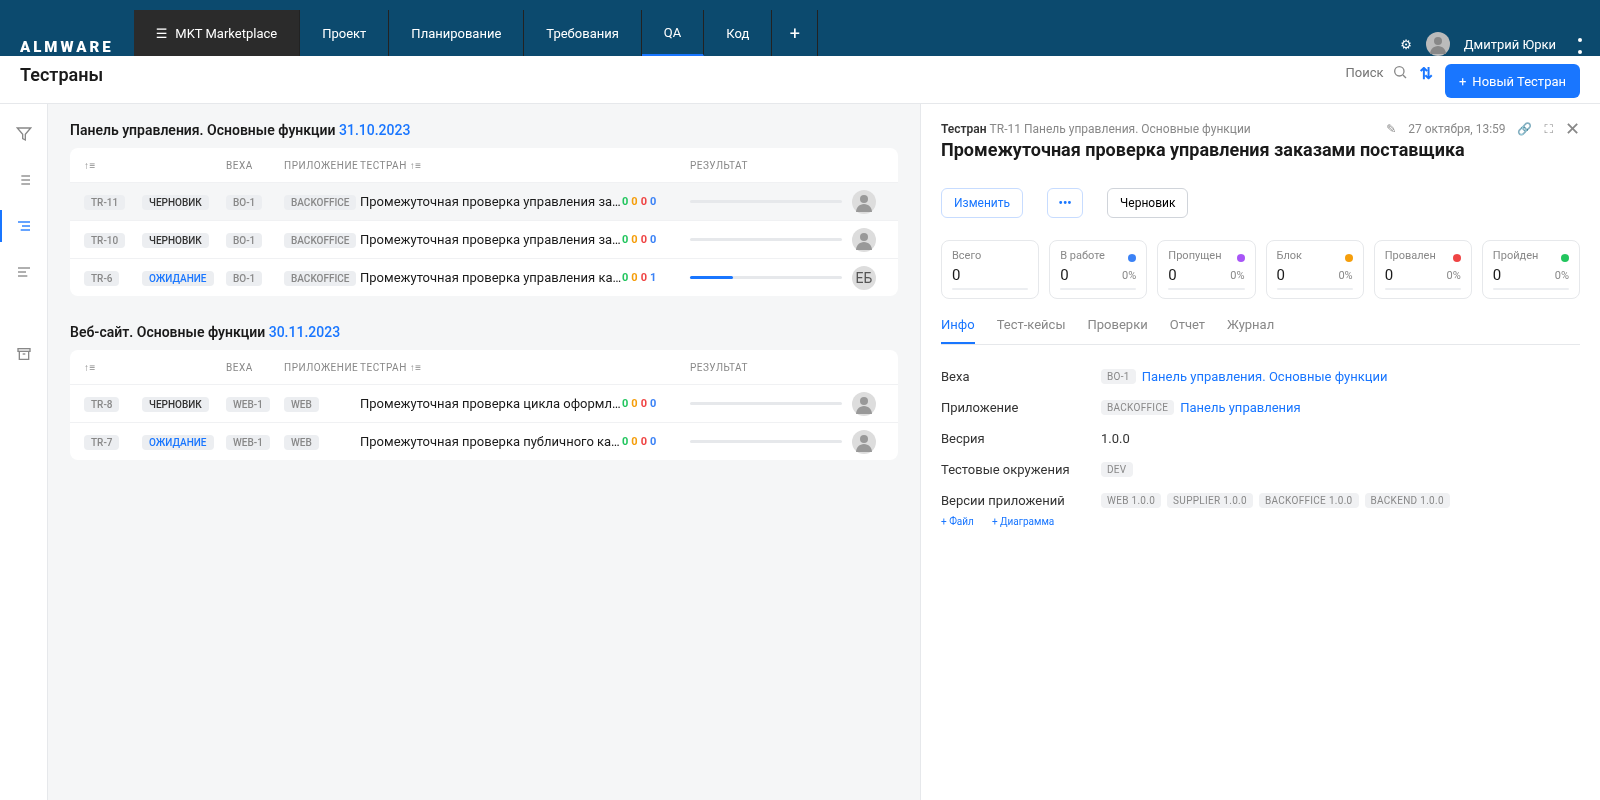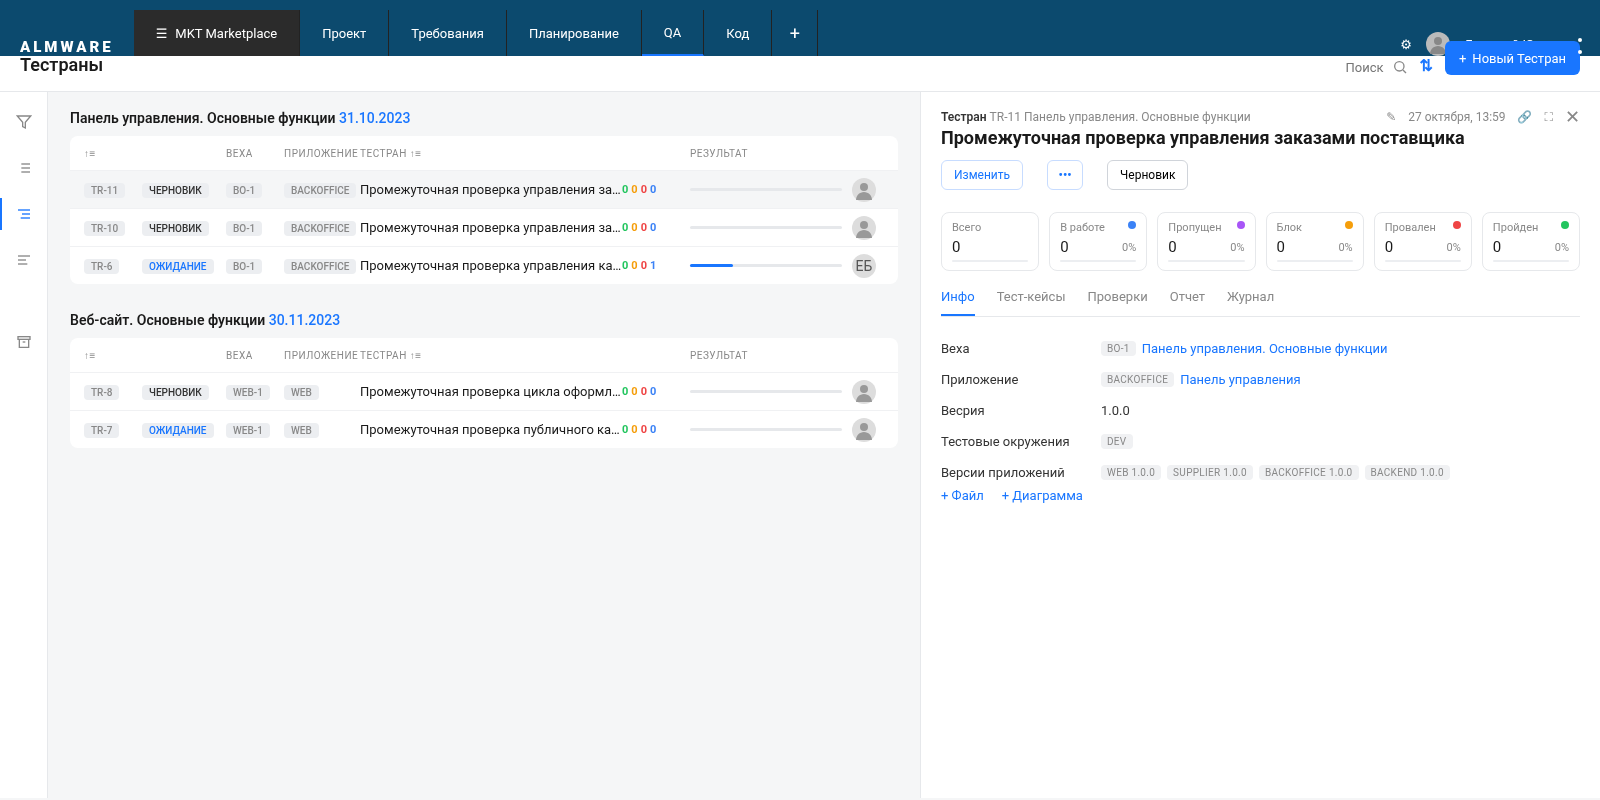--- a/index.html
+++ b/index.html
@@ -8,21 +8,21 @@
 .logo{font-weight:900;letter-spacing:3px;padding:0 20px;font-size:15px}
 .nav-item{height:46px;padding:0 22px;display:flex;align-items:center;gap:8px;cursor:pointer;border-right:1px solid #222;color:#fff;font-size:13px}
 .nav-item.project{background:#2b2b2b}
 .nav-item.active{border-bottom:2px solid #1976ff}
 .nav-plus{width:46px;justify-content:center;padding:0;font-size:18px}
 .topbar-right{margin-left:auto;display:flex;align-items:center;gap:14px;padding:0 14px}
 .avatar{width:24px;height:24px;border-radius:50%;background:#bbb;display:inline-flex;align-items:center;justify-content:center}
 .kebab{width:4px;height:4px;border-radius:50%;background:#fff;position:relative}
 .kebab::before,.kebab::after{content:'';position:absolute;width:4px;height:4px;border-radius:50%;background:#fff;left:0}
 .kebab::before{top:-6px}.kebab::after{top:6px}
-.subbar{height:36px;background:#fff;display:flex;align-items:flex-end;padding:16px 20px;border-bottom:1px solid #e6e8eb}
+.subbar{height:48px;background:#fff;display:flex;align-items:flex-start;padding:8px 20px;border-bottom:1px solid #e6e8eb}
 .page-title{font-size:18px;font-weight:600}
 .search-wrap{margin-left:auto;display:flex;align-items:center;gap:8px;color:#888}
 .btn-swap{color:#1976ff;margin:0 12px;font-size:16px;font-weight:bold}
 .btn-primary{background:#1976ff;color:#fff;border:none;border-radius:6px;padding:0 14px;height:34px;display:flex;align-items:center;gap:6px;cursor:pointer;font-size:13px}
 .layout{display:flex;height:calc(100% - 94px)}
 .sidebar{width:48px;background:#fff;border-right:1px solid #e6e8eb;display:flex;flex-direction:column;align-items:center;padding-top:18px;gap:22px}
 .sidebar-icon{width:24px;height:24px;display:flex;align-items:center;justify-content:center;color:#888;cursor:pointer;position:relative}
 .sidebar-icon.active{color:#1976ff}
 .sidebar-icon.active::before{content:'';position:absolute;left:-12px;top:-4px;width:2px;height:32px;background:#1976ff}
 .main{flex:1;padding:18px 22px;overflow:auto}
@@ -45,58 +45,58 @@
 .tag.wait{color:#1976ff}
 .tag.gray{color:#888}
 .dot{font-weight:700;font-size:11px}
 .dot.g{color:#22c55e}.dot.o{color:#f59e0b}.dot.r{color:#ef4444}.dot.b{color:#3b82f6}
 .progress{height:3px;background:#e6e8eb;border-radius:2px;position:relative}
 .progress-fill{position:absolute;height:100%;background:#1976ff;border-radius:2px}
 .avatar-sm{width:24px;height:24px;border-radius:50%;background:#ddd;display:flex;align-items:center;justify-content:center;font-size:14px;color:#555}
 .detail{width:680px;background:#fff;border-left:1px solid #e6e8eb;padding:14px 20px;overflow:auto}
 .crumb{color:#888;font-size:12px;margin-bottom:0;display:flex;align-items:center}
 .crumb-actions{margin-left:auto;display:flex;gap:12px;align-items:center;color:#888}
-.detail-title{font-size:18px;font-weight:700;margin-bottom:12px}
+.detail-title{font-size:18px;font-weight:700;margin-bottom:28px}
 .detail-actions{display:flex;gap:24px;margin-bottom:22px}
 .btn-ghost{border:1px solid #d0d4da;background:#fff;border-radius:6px;height:30px;padding:0 12px;cursor:pointer;font-size:12px}
 .btn-ghost.blue{color:#1976ff;border-color:#c7dcff}
 .btn-dots{width:36px;display:flex;align-items:center;justify-content:center;color:#1976ff;font-weight:bold}
 .stats{display:flex;gap:10px;margin-bottom:18px}
 .stat-card{flex:1;border:1px solid #e6e8eb;border-radius:8px;padding:8px 10px}
-.stat-label{font-size:11px;color:#888;display:flex;align-items:flex-start;gap:6px}
+.stat-label{font-size:11px;color:#888;display:flex;align-items:flex-end;gap:6px}
 .stat-dot{width:8px;height:8px;border-radius:50%;margin-left:auto}
 .stat-val{display:flex;align-items:center;justify-content:space-between;font-size:15px;margin:4px 0}
 .stat-pct{font-size:11px;color:#888}
 .stat-bar{height:2px;background:#eceef1;border-radius:1px}
 .tabs{display:flex;gap:22px;border-bottom:1px solid #e6e8eb;margin-bottom:16px}
 .tab{padding-bottom:10px;color:#888;cursor:pointer;font-size:13px}
 .tab.active{color:#1976ff;border-bottom:2px solid #1976ff}
 .info-row{display:flex;padding:8px 0;font-size:13px}
 .info-label{width:160px;color:#333}
 .info-val{color:#333;display:flex;align-items:center;gap:6px}
 .link{color:#1976ff}
 .pill{background:#f0f1f3;color:#888;padding:2px 6px;border-radius:4px;font-size:10px;letter-spacing:.3px}
 .desc{margin-top:8px;margin-bottom:14px;font-size:13px}
 .attach{display:flex;gap:18px}
-.attach a{color:#1976ff;font-size:13px;cursor:pointer}
+.attach a{color:#1976ff;font-size:10px;cursor:pointer}
 svg{display:block}
 </style>
 </head>
 <body>
 
 <div class="topbar">
   <div class="logo">ALMWARE</div>
   <div class="nav-item project">
     <span>☰</span>
     <span>MKT Marketplace</span>
   </div>
   <div id="nav-items" style="display: flex;">
       <div class="nav-item">Проект</div>
+      <div class="nav-item">Планирование</div>
       <div class="nav-item">Требования</div>
-      <div class="nav-item">Планирование</div>
       <div class="nav-item active">QA</div>
       <div class="nav-item">Код</div>
     </div>
   <div class="nav-item nav-plus">+</div>
   <div class="topbar-right">
     <span style="cursor:pointer">⚙</span>
     <span class="avatar">
       <svg width="24" height="24" viewBox="0 0 24 24">
           <circle cx="12" cy="9" r="4" fill="#888"></circle>
           <path d="M4 22c0-4.4 3.6-8 8-8s8 3.6 8 8" fill="#888"></path>

